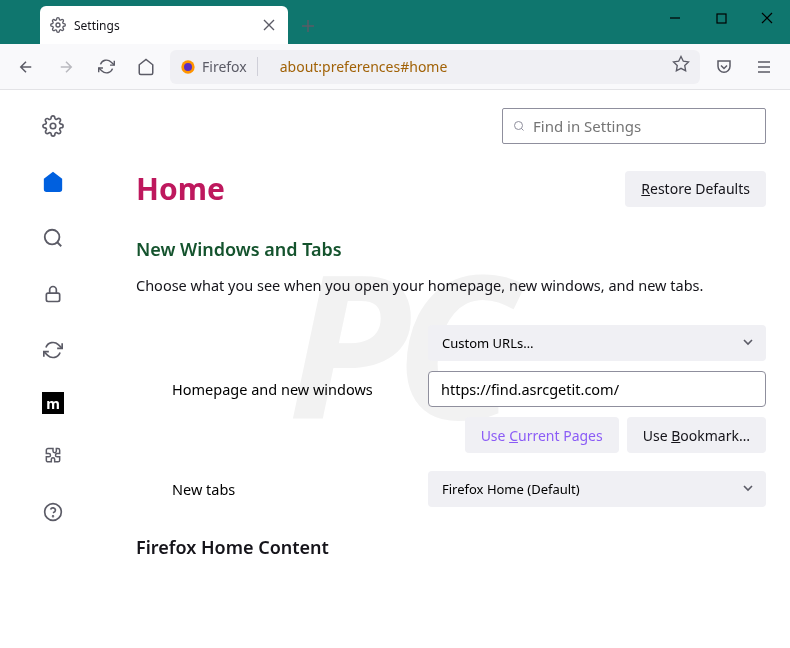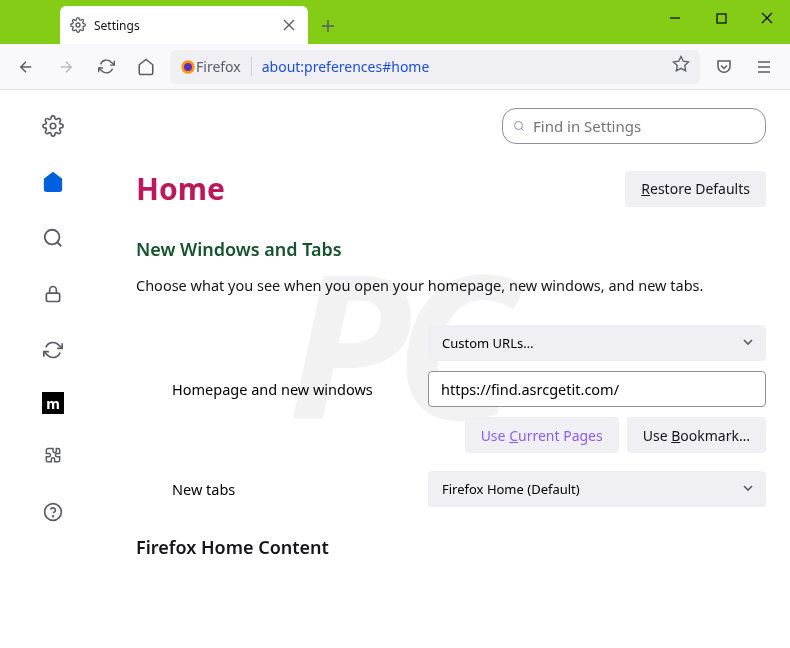--- a/index.html
+++ b/index.html
@@ -1,52 +1,52 @@
 <!DOCTYPE html>
 <html><head>
   <meta charset="utf-8">
   <style>
     * { box-sizing: border-box; margin: 0; padding: 0; font-family: "Segoe UI", system-ui, sans-serif; }
     body { width: 790px; height: 648px; background: #fff; overflow: hidden; position: relative; }
     
     
-    .title-bar { height: 44px; background: #84cc16; display: flex; align-items: flex-end; padding-left: 60px; }
+    .title-bar { height: 44px; background: #0f766e; display: flex; align-items: flex-end; padding-left: 40px; }
     .tab { background: #fff; height: 38px; width: 248px; display: flex; align-items: center; padding: 0 10px; border-radius: 6px 6px 0 0; gap: 8px; }
     .tab-icon { width: 16px; height: 16px; display: flex; align-items: center; justify-content: center; }
     .tab-title { font-size: 12px; color: #15141a; flex: 1; }
     .tab-close { width: 18px; height: 18px; display: flex; align-items: center; justify-content: center; cursor: pointer; }
     .new-tab { width: 32px; height: 32px; display: flex; align-items: center; justify-content: center; margin: 0 4px 2px; cursor: pointer; }
     .window-controls { position: absolute; right: 0; top: 0; display: flex; height: 36px; }
     .window-btn { width: 46px; height: 36px; display: flex; align-items: center; justify-content: center; cursor: pointer; }
     
     
     .toolbar { height: 46px; background: #f9f9fb; display: flex; align-items: center; padding: 0 10px; gap: 8px; border-bottom: 1px solid #e3e3e6; }
     .tb-btn { width: 32px; height: 32px; display: flex; align-items: center; justify-content: center; border-radius: 4px; cursor: pointer; }
     .url-bar { flex: 1; height: 34px; background: #f0f0f4; border-radius: 6px; display: flex; align-items: center; padding: 0 10px; gap: 10px; }
-    .url-identity { display: flex; align-items: center; font-size: 14px; color: #5b5b66; padding-right: 10px; border-right: 1px solid #cfcfd8; }
-    .url-text { font-size: 14px; color: #1d4ed8; flex: 1; }
+    .url-identity { display: flex; align-items: center; gap: 6px; font-size: 14px; color: #5b5b66; padding-right: 10px; border-right: 1px solid #cfcfd8; }
+    .url-text { font-size: 14px; color: #a16207; flex: 1; margin-left: 12px; }
     .url-star { cursor: pointer; }
     
     
     .content { display: flex; height: calc(648px - 90px); background: #fff; position: relative; }
     
     
     .watermark { position: absolute; top: 50%; left: 50%; transform: translate(-50%, -60%); font-size: 200px; font-weight: 700; color: #f2f2f2; z-index: 0; font-style: italic; letter-spacing: -15px; pointer-events: none; white-space: nowrap; }
     
     
     .sidebar { width: 106px; padding: 22px 0 0 0; display: flex; flex-direction: column; align-items: center; gap: 28px; position: relative; z-index: 1; }
     .sb-item { width: 28px; height: 28px; display: flex; align-items: center; justify-content: center; cursor: pointer; }
     .sb-item.active svg { stroke: #0060df; }
     .sb-item.active svg path { fill: #0060df; }
     .sb-badge { width: 22px; height: 22px; background: #000; color: #fff; display: flex; align-items: center; justify-content: center; font-weight: 700; font-size: 14px; cursor: pointer; }
     
     
     .main { flex: 1; padding: 18px 24px 0 30px; position: relative; z-index: 1; }
     .search-row { display: flex; justify-content: flex-end; margin-bottom: 24px; }
-    .search-box { width: 264px; height: 36px; border: 1px solid #8f8f9d; border-radius: 14px; display: flex; align-items: center; padding: 0 10px; gap: 8px; }
+    .search-box { width: 264px; height: 36px; border: 1px solid #8f8f9d; border-radius: 2px; display: flex; align-items: center; padding: 0 10px; gap: 8px; }
     .search-input { border: none; outline: none; font-size: 15px; flex: 1; background: transparent; }
     
     .header-row { display: flex; justify-content: space-between; align-items: center; margin-bottom: 28px; }
     .page-title { font-size: 30px; font-weight: 700; color: #be185d; }
     .btn { height: 36px; padding: 0 16px; background: #f0f0f4; border: none; border-radius: 4px; font-size: 14px; cursor: pointer; color: #15141a; }
     
     .section-title { font-size: 18px; font-weight: 600; color: #14532d; margin-bottom: 14px; }
     .section-desc { font-size: 14.5px; color: #15141a; margin-bottom: 30px; line-height: 1.4; }
     
     .form-row { display: flex; align-items: center; margin-bottom: 10px; }

